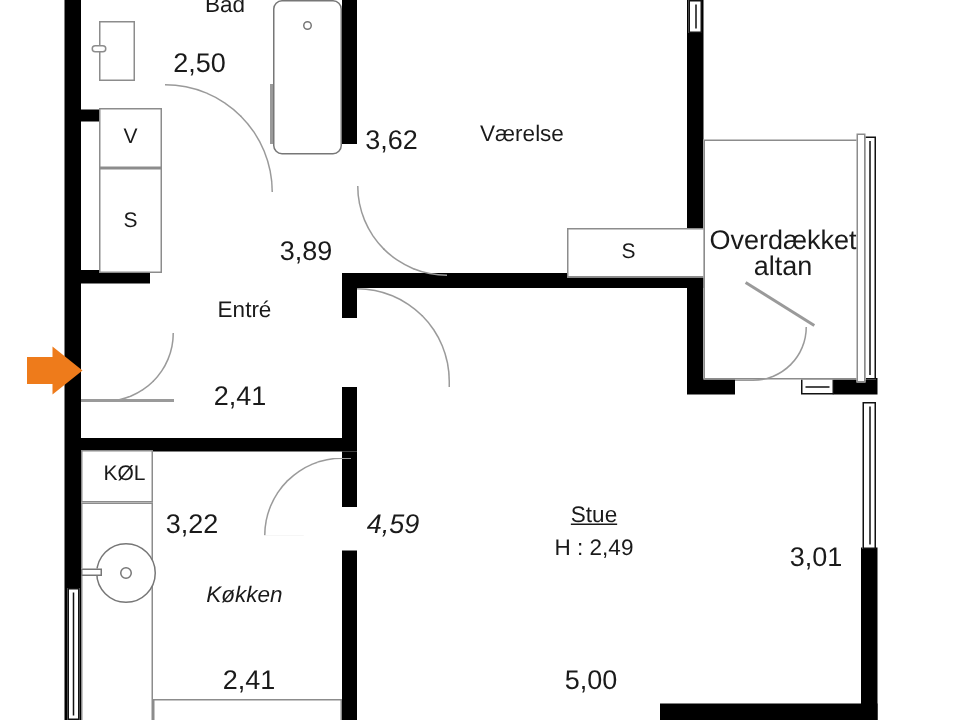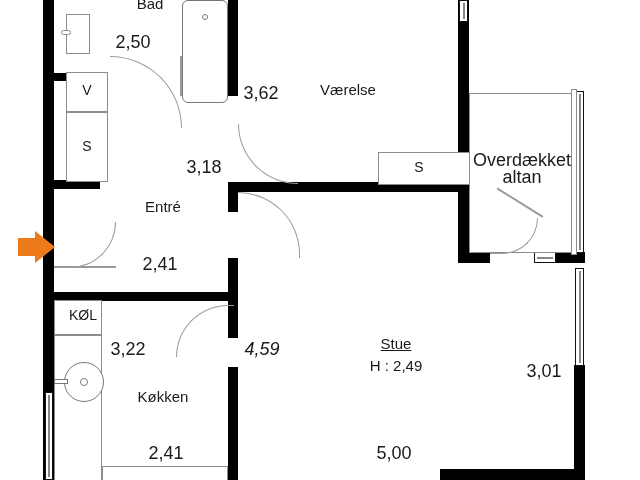--- a/index.html
+++ b/index.html
@@ -116,29 +116,29 @@
 
   <div id="entry-arrow" style="left:18px;top:230px;">
     <svg width="38" height="34" viewBox="0 0 38 34" aria-hidden="true">
       <polygon points="0,8 17,8 17,1 37,17 17,33 17,26 0,26" fill="#ee7b1b"></polygon>
     </svg>
   </div>
 
   <div class="lbl room ctr" style="left:150px;top:-4px;">Bad</div>
   <div class="lbl room ctr" style="left:348px;top:41px;margin-top:41px;">Værelse</div>
   <div class="lbl room ctr" style="left:163px;top:199px;">Entré</div>
-  <div class="lbl room ctr" style="left:163px;top:389px;">Køkken</div>
+  <div class="lbl room ctr" style="left:163px;top:389px;font-style:italic;">Køkken</div>
   <div class="lbl room ctr" style="left:396px;top:336px;text-decoration:underline;">Stue</div>
   <div class="lbl room ctr" style="left:396px;top:358px;">H : 2,49</div>
   <div class="lbl small ctr" style="left:522px;top:151px;">Overdækket</div>
   <div class="lbl small ctr" style="left:522px;top:168px;">altan</div>
 
   <div class="lbl dim ctr" style="left:133px;top:33px;">2,50</div>
   <div class="lbl dim ctr" style="left:261px;top:84px;">3,62</div>
-  <div class="lbl dim ctr" style="left:204px;top:158px;">3,18</div>
+  <div class="lbl dim ctr" style="left:204px;top:158px;">3,89</div>
   <div class="lbl dim ctr" style="left:160px;top:255px;">2,41</div>
   <div class="lbl dim ctr" style="left:128px;top:340px;">3,22</div>
   <div class="lbl dim ctr" style="left:262px;top:340px;font-style:italic;">4,59</div>
   <div class="lbl dim ctr" style="left:166px;top:444px;">2,41</div>
   <div class="lbl dim ctr" style="left:394px;top:444px;text-align:center;">5,00</div>
   <div class="lbl dim ctr" style="left:544px;top:362px;">3,01</div>
 
   <div class="lbl boxlbl ctr" style="left:87px;top:83px;">V</div>
   <div class="lbl boxlbl ctr" style="left:87px;top:139px;">S</div>
   <div class="lbl boxlbl ctr" style="left:419px;top:160px;">S</div>

